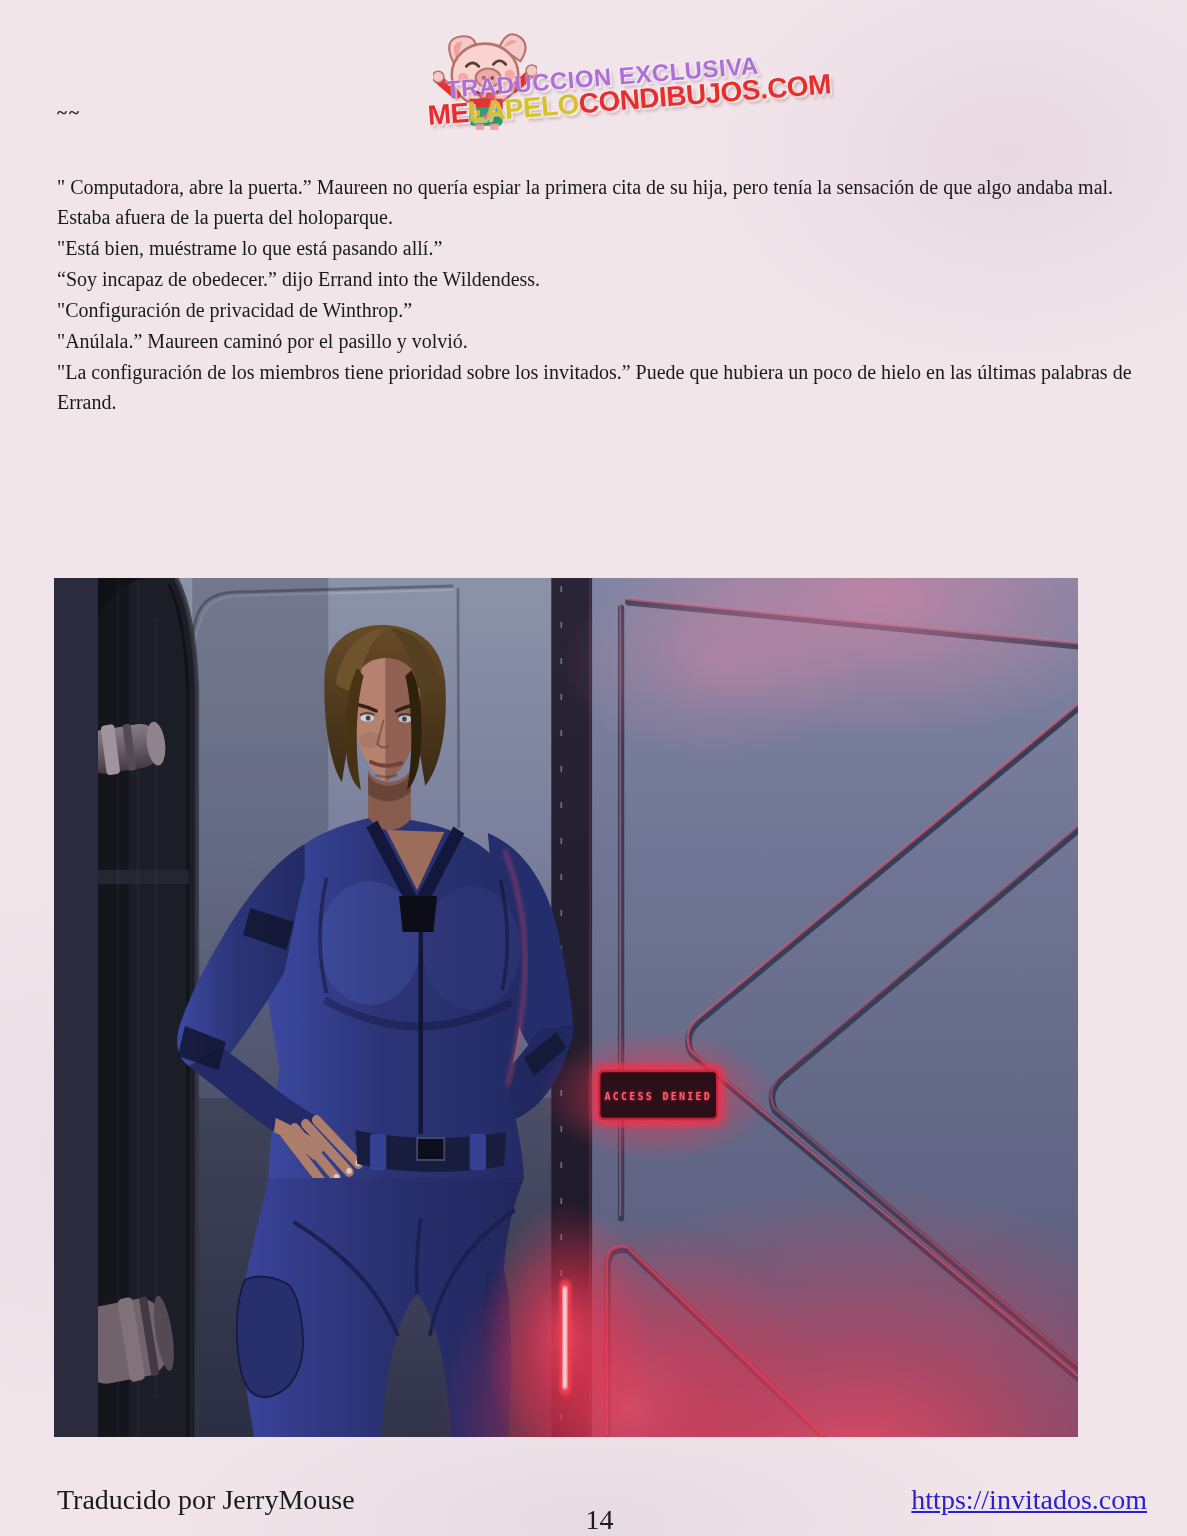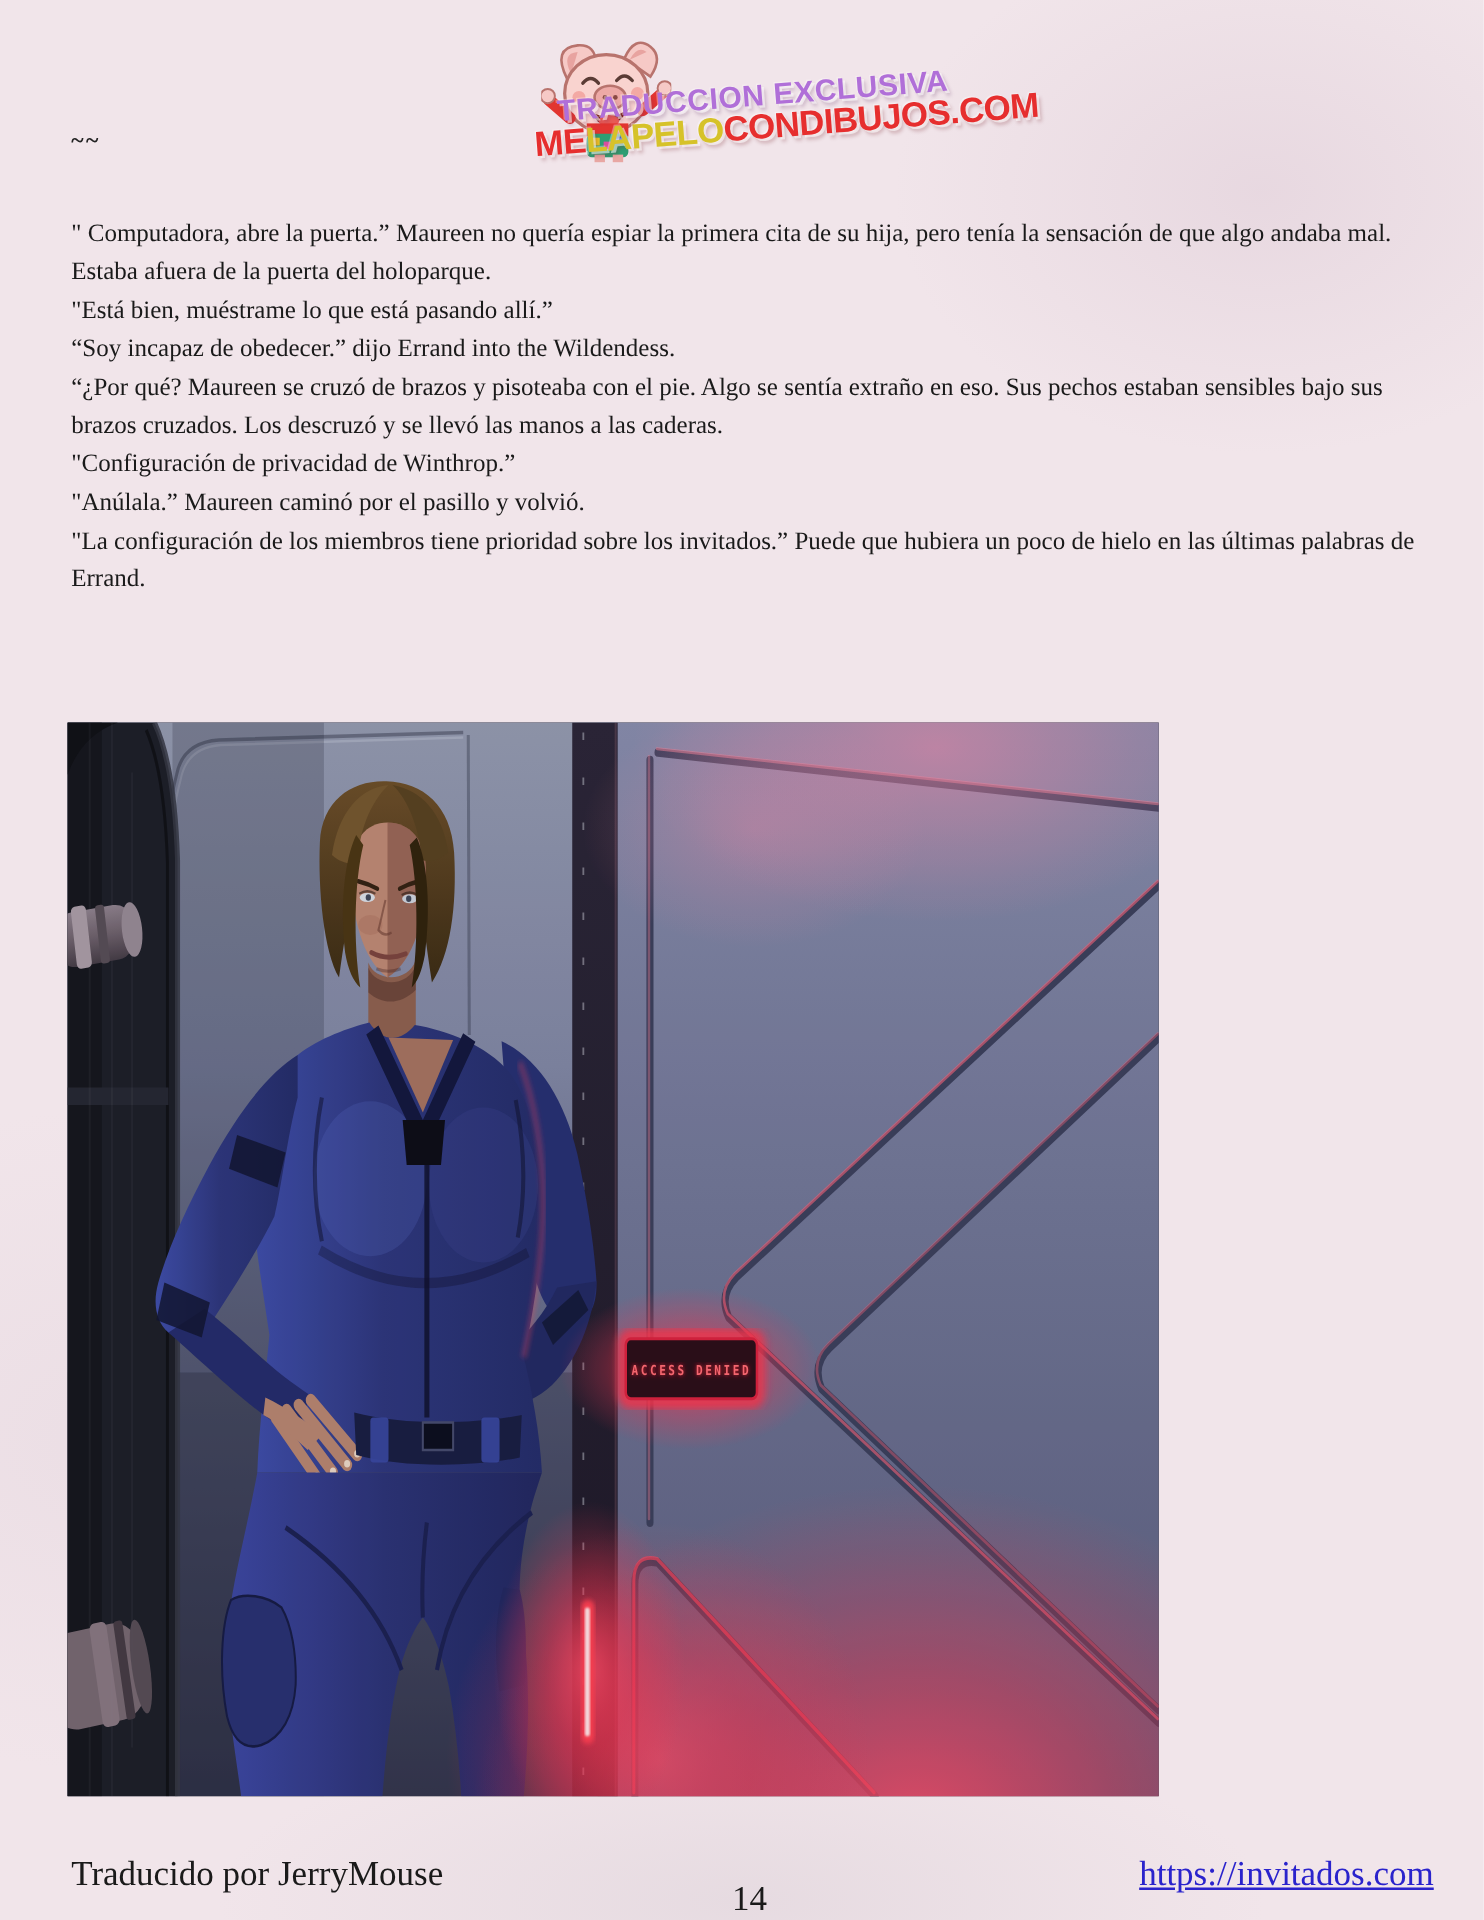--- a/index.html
+++ b/index.html
@@ -26,21 +26,21 @@
   .logo .l2{
     position:absolute; left:10px; top:72px; transform:rotate(-4.5deg); transform-origin:left bottom;
     font-family:"Liberation Sans", sans-serif; font-weight:bold; font-size:28px; letter-spacing:-.5px;
     white-space:nowrap;
     text-shadow:2px 2px 0 rgba(255,255,255,.55), -1px -1px 0 rgba(255,255,255,.35), 3px 4px 3px rgba(120,30,40,.25);
   }
   
   .story{position:absolute; left:57px; top:172px; width:1078px; font-size:20px; line-height:30px;}
   .story p{margin:0 0 1px 0;}
   
-  .illustration{position:absolute; left:54px; top:578px; width:873px; height:859px; background:#2a2c3e;}
+  .illustration{position:absolute; left:54px; top:578px; width:980px; height:859px; background:#2a2c3e;padding-left:44px;}
   .illustration svg{display:block; width:100%; height:100%;}
   
   .footer{position:absolute; left:0; top:1484px; width:100%; height:30px; font-size:28px;padding-left:12px;}
   .footer .f-left{position:absolute; left:57px;}
   .footer .f-center{position:absolute; left:50%; transform:translateX(-50%);margin-top:20px;}
   .footer .f-right{position:absolute; right:52px;}
   .footer a{color:#2a23cc; text-decoration:underline;}
 </style>
 </head>
 <body>
@@ -87,21 +87,20 @@
     <div class="l1" style="color:#b06fd8;">TRADUCCION EXCLUSIVA</div>
     <div class="l2">
       <span style="color:#e62e2e;">ME</span><span style="color:#d6c229;">LAPELO</span><span style="color:#e62e2e;">CONDIBUJOS.COM</span>
     </div>
   </div>
 
   <div class="story">
     <p>" Computadora, abre la puerta.” Maureen no quería espiar la primera cita de su hija, pero tenía la sensación de que algo andaba mal. Estaba afuera de la puerta del holoparque.</p>
     <p>"Está bien, muéstrame lo que está pasando allí.”</p>
     <p>“Soy incapaz de obedecer.” dijo Errand into the Wildendess.</p>
-    <p>“¿Por qué? Maureen se cruzó de brazos y pisoteaba con el pie. Algo se sentía extraño en eso. Sus pechos estaban sensibles bajo sus brazos cruzados. Los descruzó y se llevó las manos a las caderas.</p>
     <p>"Configuración de privacidad de Winthrop.”</p>
     <p>"Anúlala.” Maureen caminó por el pasillo y volvió.</p>
     <p>"La configuración de los miembros tiene prioridad sobre los invitados.” Puede que hubiera un poco de hielo en las últimas palabras de Errand.</p>
   </div>
 
   <div class="illustration">
     <svg viewBox="0 0 1081 859" preserveAspectRatio="none">
       <defs>
         <linearGradient id="wallG" x1="0" y1="0" x2="0" y2="1">
           <stop offset="0" stop-color="#9298ab"></stop>

